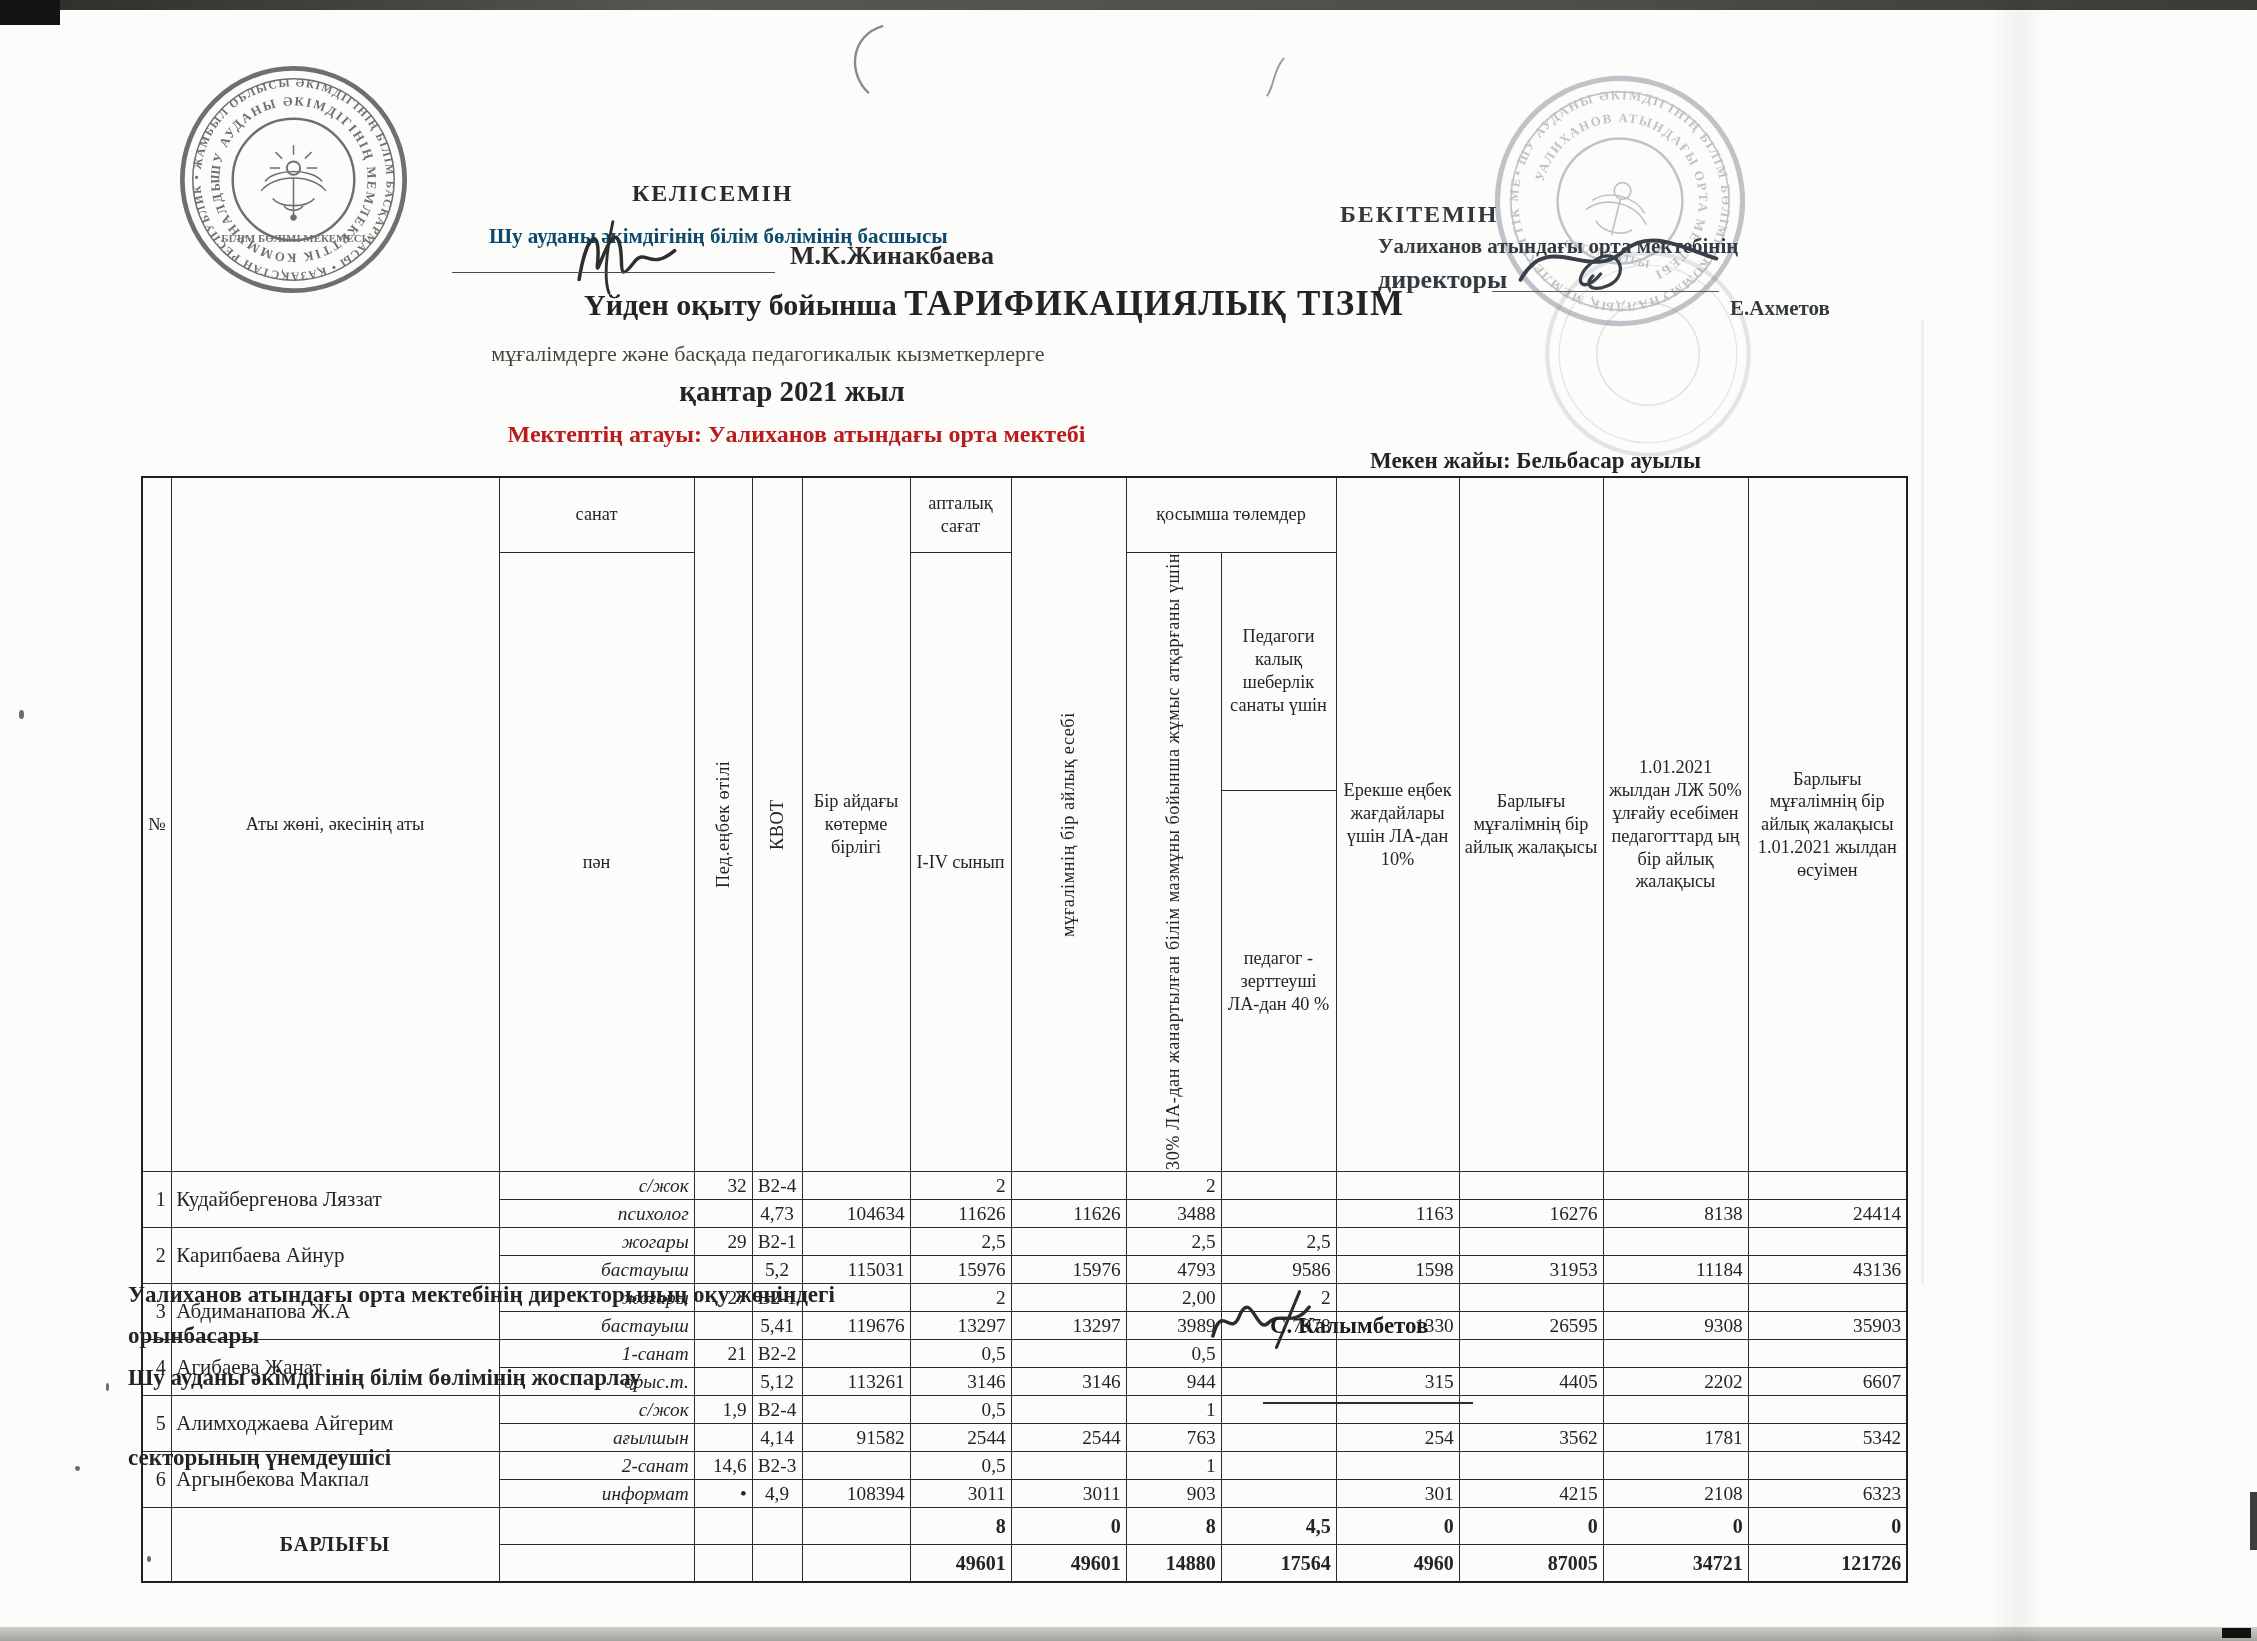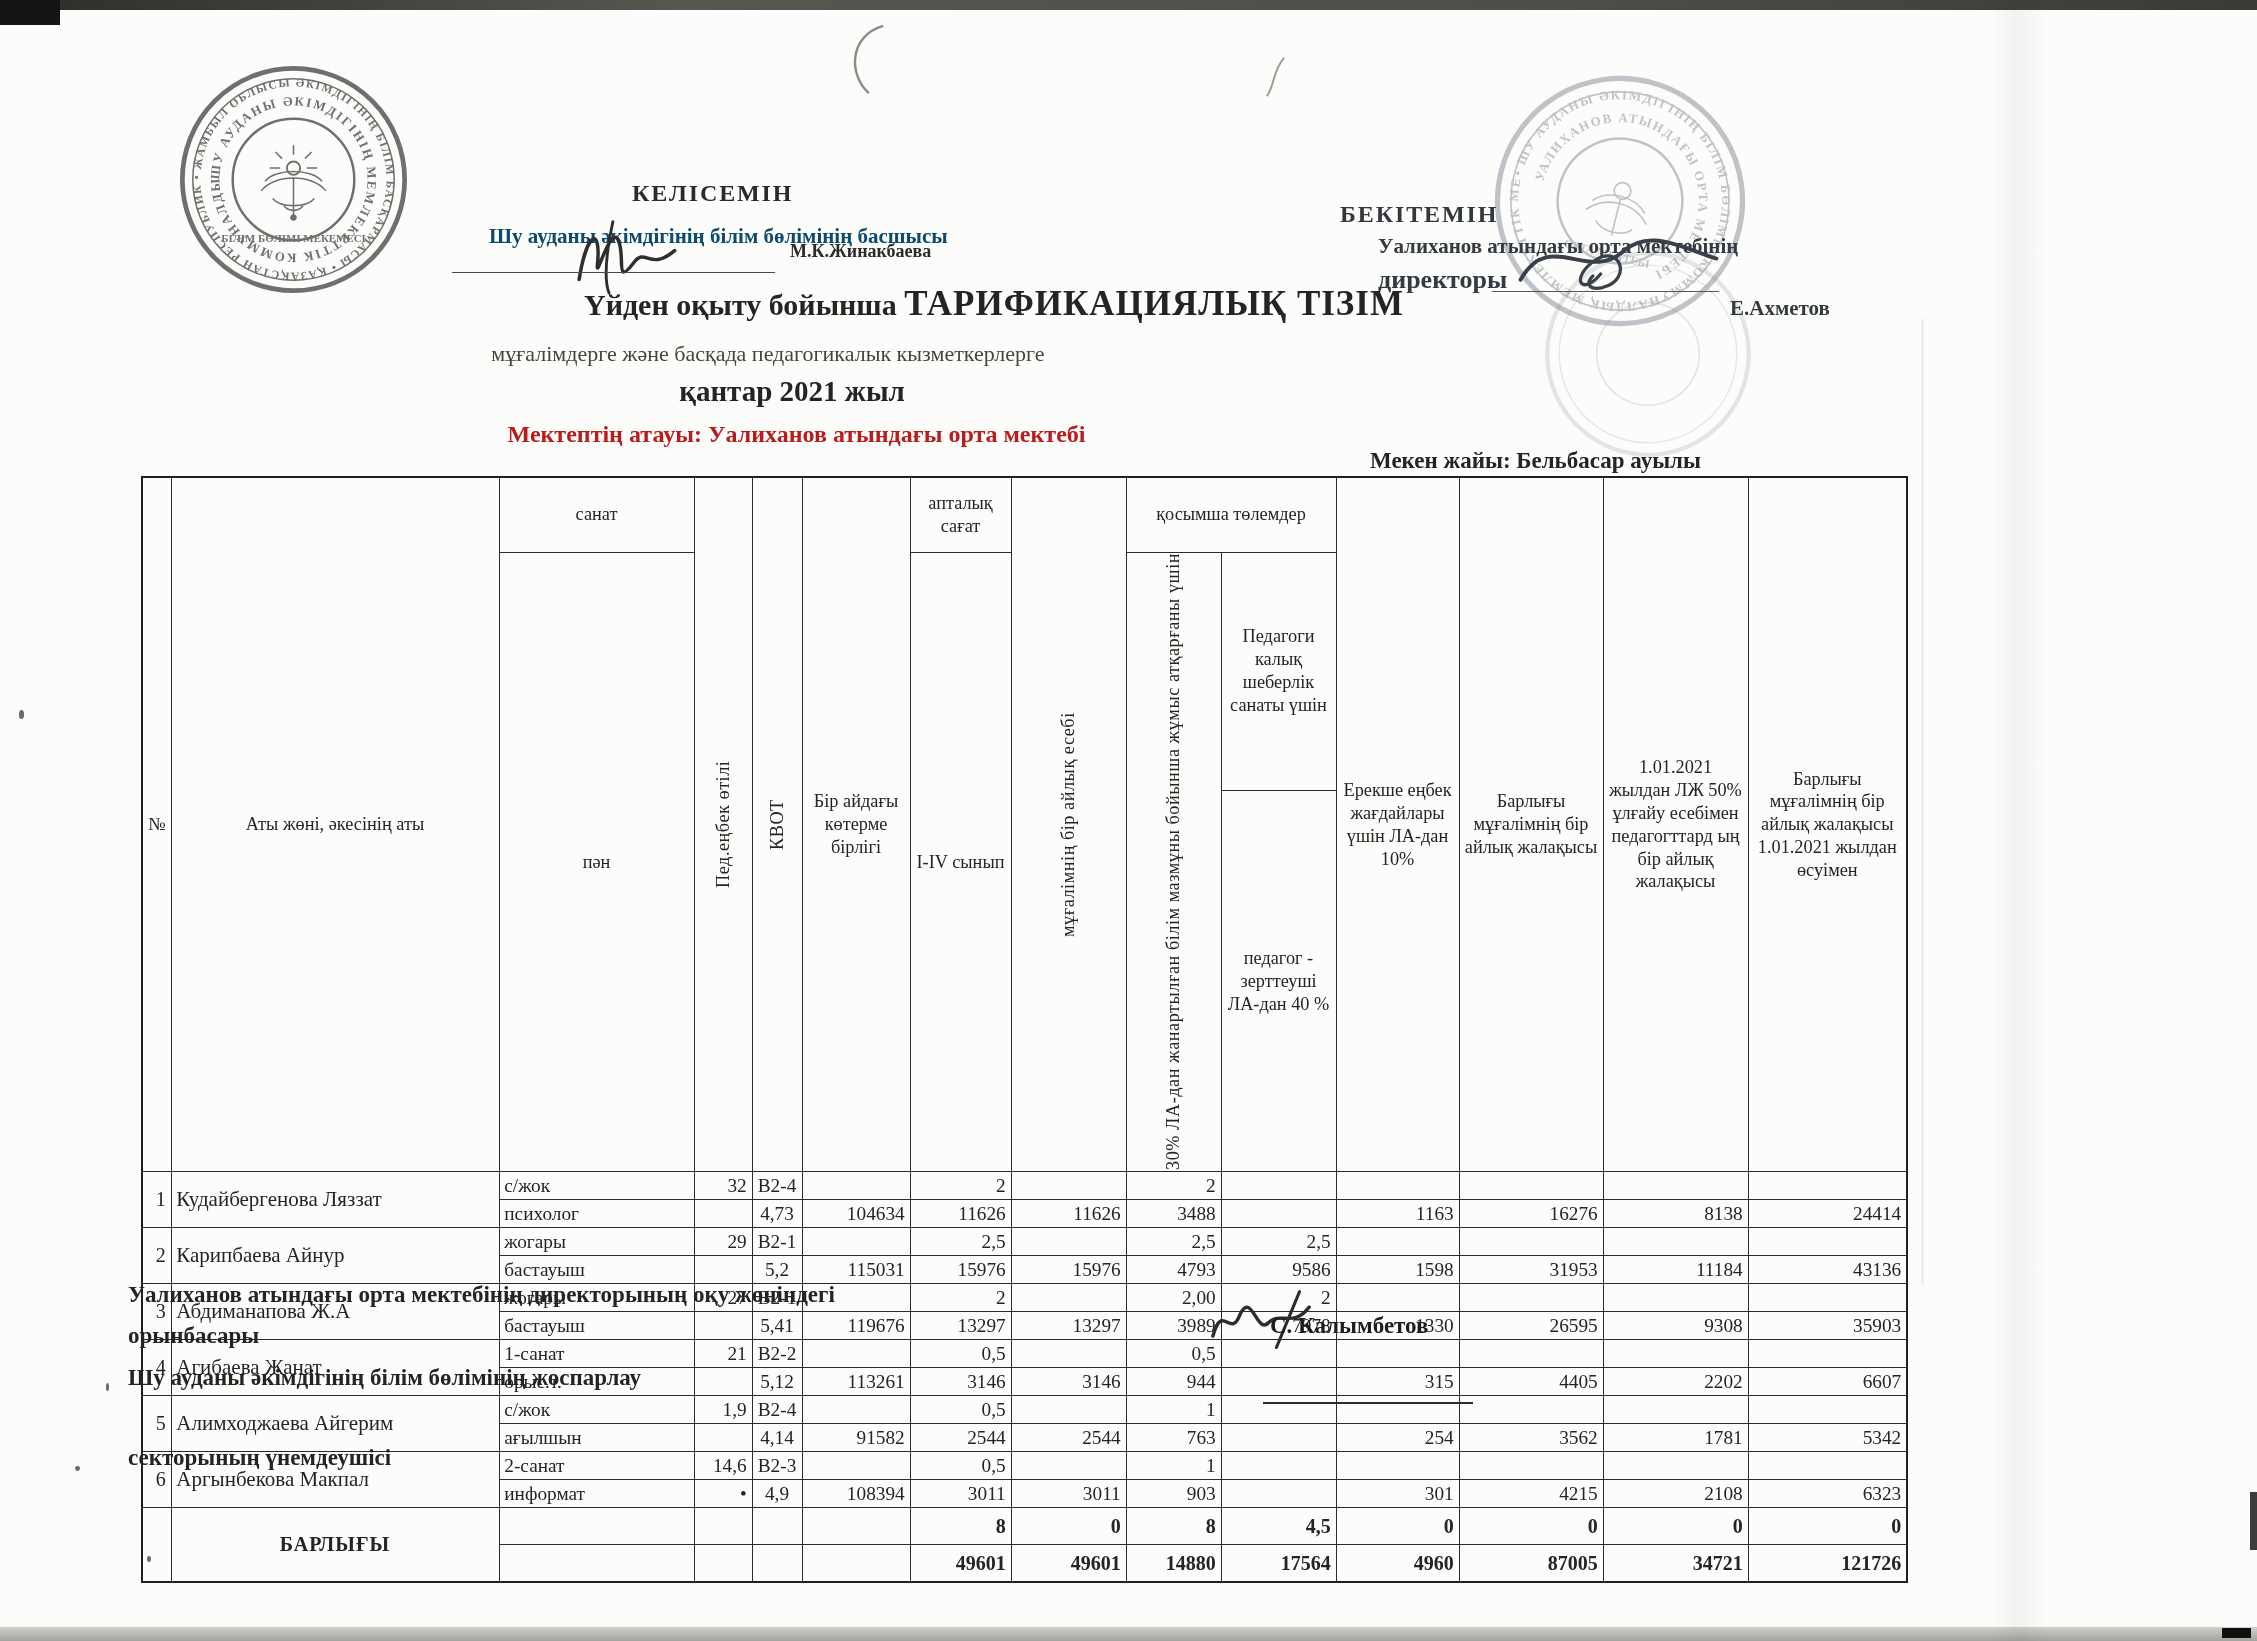--- a/index.html
+++ b/index.html
@@ -17,21 +17,21 @@
   .br-mark{position:absolute;right:5.8px;bottom:2.9px;width:29px;height:10.6px;background:#101010;}
   .crease1{position:absolute;top:0;left:1989px;width:58px;height:1641px;background:linear-gradient(90deg,rgba(0,0,0,0) ,rgba(0,0,0,0.045) 50%,rgba(0,0,0,0));}
   .crease2{position:absolute;top:319px;left:1921px;width:2.9px;height:966px;background:rgba(0,0,0,0.05);}
   .speck{position:absolute;background:#6b6b68;border-radius:50%;}
   .curl{position:absolute;}
   
   .hline{position:absolute;white-space:nowrap;}
   .agree-title{left:632px;top:180px;font-size:24px;font-weight:bold;letter-spacing:1.9px;color:#2b2b29;}
   .agree-line1{left:489px;top:212px;font-size:21px;font-weight:bold;color:#0c4a6e;margin-top:12px;}
   .agree-underline{position:absolute;left:452px;top:272px;width:323px;border-top:1.9px solid #4a4a48;}
-  .agree-name{left:790px;top:241px;font-size:18px;font-weight:bold;color:#2b2b29;}
+  .agree-name{left:790px;top:241px;font-size:26px;font-weight:bold;color:#2b2b29;}
   .approve-title{left:1340px;top:201px;font-size:24px;font-weight:bold;letter-spacing:1.9px;color:#33383f;}
   .approve-line1{left:1378px;top:234px;font-size:21px;font-weight:bold;color:#343a41;}
   .approve-line2{left:1378px;top:265px;font-size:26px;font-weight:bold;color:#343a41;}
   .approve-underline{position:absolute;left:1492px;top:291px;width:227px;border-top:1.9px solid #55595f;}
   .approve-name{left:1730px;top:265px;font-size:21px;font-weight:bold;color:#343a41;margin-top:31px;}
   
   .doc-title{left:579px;top:284px;width:830px;text-align:center;font-size:30px;font-weight:bold;color:#242422;white-space:nowrap;}
   .doc-title .big{font-size:35px;letter-spacing:1px;}
   .doc-subtitle{left:430px;top:341px;width:676px;text-align:center;font-size:22px;color:#45453f;}
   .doc-period{left:454px;top:375px;width:676px;text-align:center;font-size:29px;font-weight:bold;color:#242422;}
@@ -60,21 +60,21 @@
   tr.r{height:28px;}
   tr.t{height:37px;}
   th.vert{
     writing-mode:vertical-rl;transform:rotate(180deg);
     text-align:center;font-size:18.3px;letter-spacing:0.5px;padding:3.9px 1px;
   }
   th.small{font-size:16.4px;}
   td{font-size:19.3px;}
   td.c-num{text-align:right;font-size:20px;}
   td.c-name{text-align:left;font-size:21px;padding-left:7.7px;}
-  td.a-left{text-align:left;}
+  td.a-left{text-align:right;font-style:italic;}
   td.a-center{text-align:center;}
   td.a-right{text-align:right;}
   tr.t td{font-weight:bold;font-size:20px;}
   td.total-label{text-align:center;font-weight:bold;font-size:22px;letter-spacing:1px;}
   
   .foot-line{position:absolute;font-size:23px;font-weight:bold;color:#242422;white-space:nowrap;}
   .f1{left:128px;top:1282px;}
   .f2{left:128px;top:1323px;}
   .f3{left:128px;top:1365px;}
   .f4{left:128px;top:1406px;margin-top:39px;}

